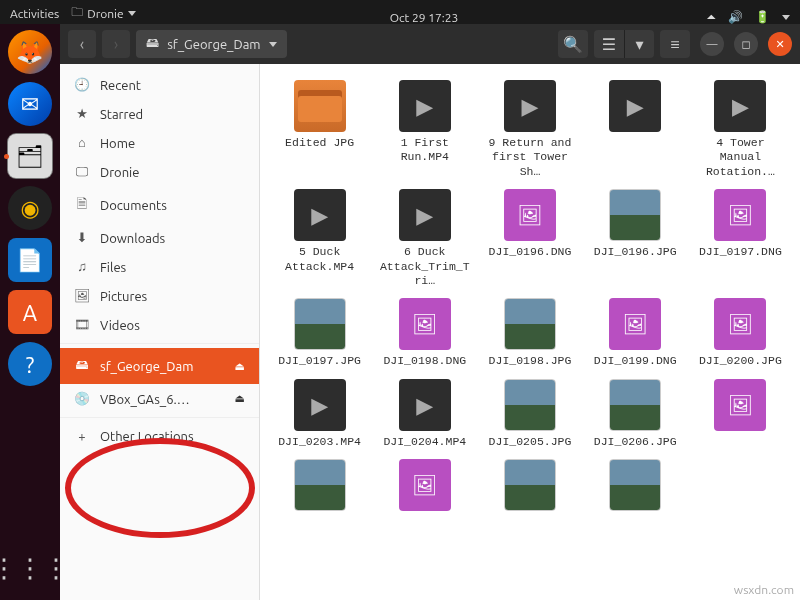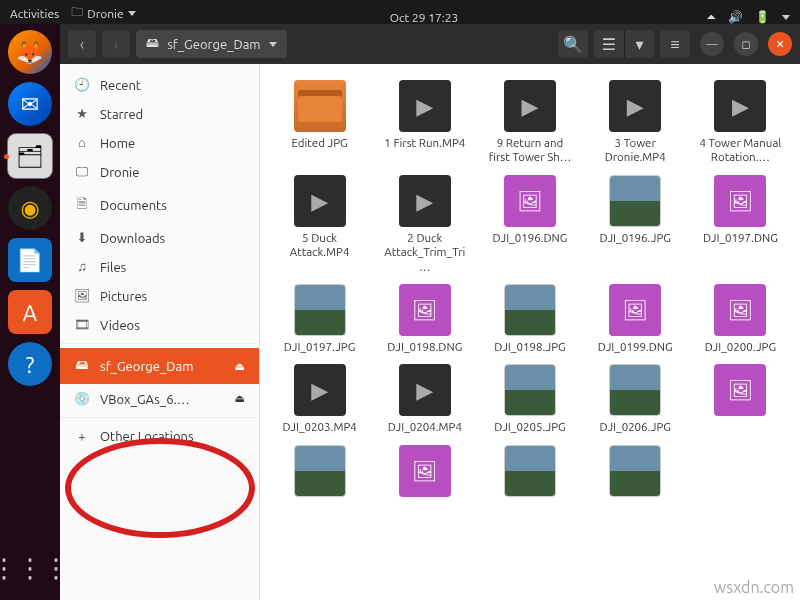--- a/index.html
+++ b/index.html
@@ -54,26 +54,26 @@
 
 .content { flex: 1; overflow-y: auto; padding: 16px 10px; background: #fff; }
 .grid { display: grid; grid-template-columns: repeat(5, 1fr); gap: 10px 6px; }
 .file { display: flex; flex-direction: column; align-items: center; text-align: center; font-size: 11.5px; color: #333; }
 .thumb { width: 52px; height: 52px; border-radius: 4px; display: flex; align-items: center; justify-content: center; margin-bottom: 4px; }
 .thumb.folder { background: linear-gradient(#e8843a,#c96a28); }
 .thumb.folder::before { content: ""; position: relative; width: 44px; height: 32px; background: #e8843a; border-radius: 3px; box-shadow: inset 0 6px 0 #b95a1e; }
 .thumb.video { background: #2d2d2d; color: #aaa; font-size: 22px; }
 .thumb.image { background: #b84fc1; color: #fff; font-size: 20px; }
 .thumb.photo { background: linear-gradient(#6a8fa8 50%, #3a5a3a 50%); border: 1px solid #ccc; }
-.fname { max-width: 90px; line-height: 1.25; word-break: break-word; }
+.fname { max-width: 90px; line-height: 1.25; word-break: break-word; font-family: Liberation Mono, monospace; }
 
 
 .annot { position: absolute; border: 6px solid #d62020; border-radius: 50%; pointer-events: none; }
 
-.watermark { position: absolute; right: 6px; bottom: 4px; font-size: 16px; color: #aaa; }
+.watermark { position: absolute; right: 6px; bottom: 4px; font-size: 12px; color: #aaa; }
 </style>
 </head>
 <body>
 
 <div class="topbar">
   <div class="left">
     <span class="item">Activities</span>
     <span class="item">
       <span>🗀</span>
       <span>Dronie</span>
@@ -193,33 +193,32 @@
           <div class="file">
             <div class="thumb video">▶</div>
             <div class="fname">1 First Run.MP4</div>
           </div>
           <div class="file">
             <div class="thumb video">▶</div>
             <div class="fname">9 Return and first Tower Sh…</div>
           </div>
           <div class="file">
             <div class="thumb video">▶</div>
-            <div class="fname">3 Tower Dronie.MP4</div>
           </div>
           <div class="file">
             <div class="thumb video">▶</div>
             <div class="fname">4 Tower Manual Rotation.…</div>
           </div>
           <div class="file">
             <div class="thumb video">▶</div>
             <div class="fname">5 Duck Attack.MP4</div>
           </div>
           <div class="file">
             <div class="thumb video">▶</div>
-            <div class="fname">2 Duck Attack_Trim_Tri…</div>
+            <div class="fname">6 Duck Attack_Trim_Tri…</div>
           </div>
           <div class="file">
             <div class="thumb image">🖼</div>
             <div class="fname">DJI_0196.DNG</div>
           </div>
           <div class="file">
             <div class="thumb photo"></div>
             <div class="fname">DJI_0196.JPG</div>
           </div>
           <div class="file">

